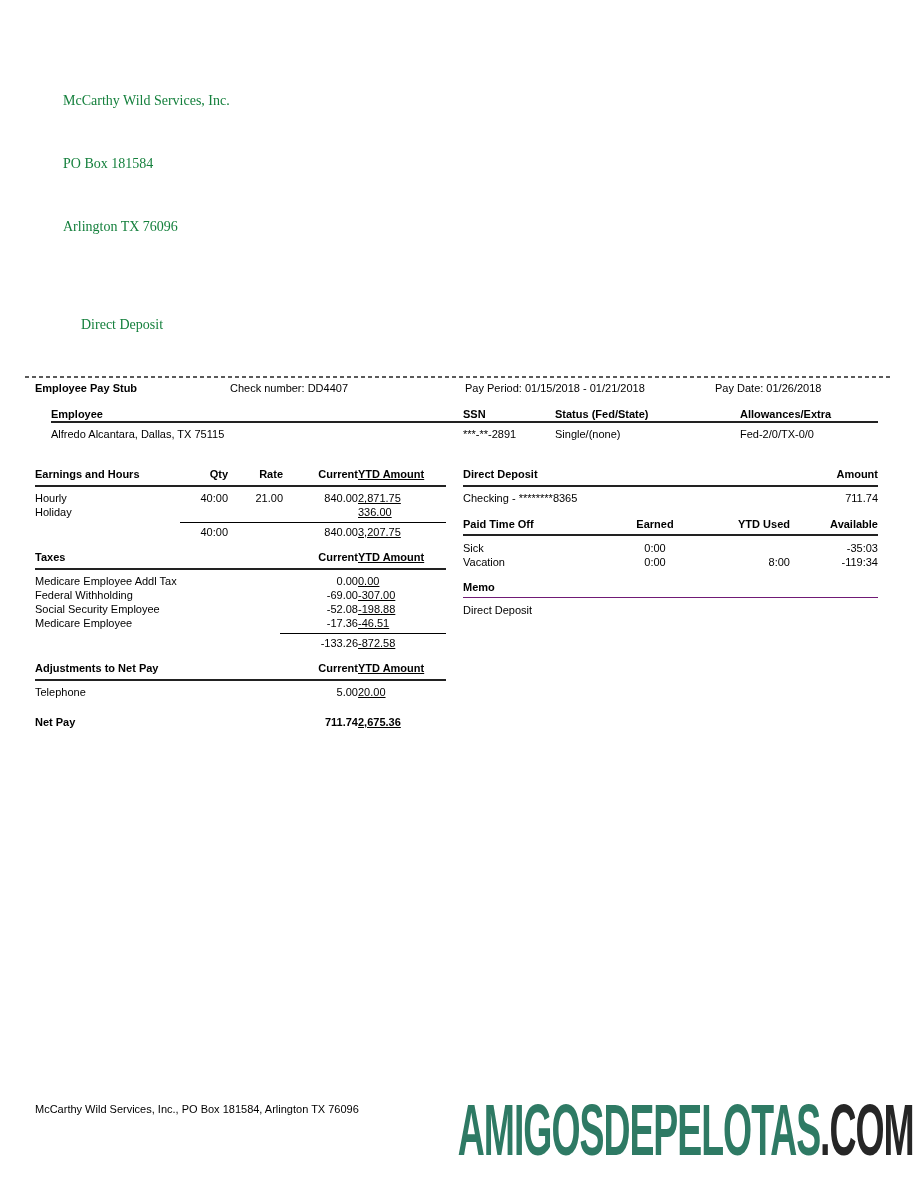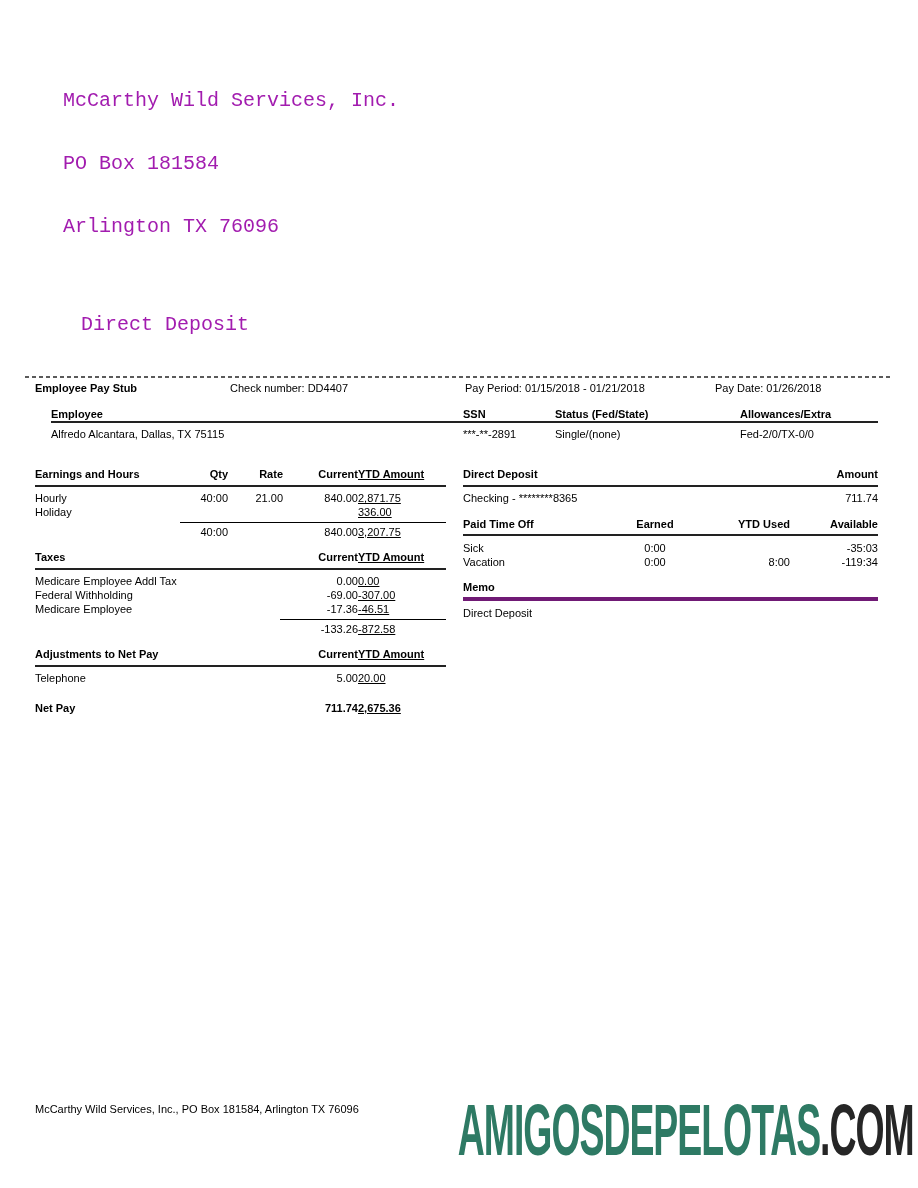--- a/index.html
+++ b/index.html
@@ -8,24 +8,24 @@
     position:relative;
     width:918px; height:1188px;
     background:#ffffff;
     font-family:"Liberation Sans", sans-serif;
     color:#000;
     overflow:hidden;
   }
   
   .serifblock {
     position:absolute;
-    font-family:Liberation Mono, monospace;
-    font-size:20px;
+    font-family:Liberation Serif, serif;
+    font-size:14px;
     line-height:21px;
-    color:#a21caf;
+    color:#15803d;
     white-space:pre;
   }
   .addr-company { left:63px; top:48px; }
   .addr-employee { left:108px; top:231px; }
   .delivery { left:81px; top:314px; }
 
   
   .stub-top {
     position:absolute; left:25px; top:376px; width:868px; height:22px;
   }
@@ -63,21 +63,21 @@
   .sumline-earn { border-top:1px solid #000; margin-left:145px; margin-top:3px; }
   .sumline-tax { border-top:1px solid #000; margin-left:245px; margin-top:3px; }
   .totalrow { padding-top:3px; }
   .sec-gap { margin-top:13px; }
   .netpay-row { margin-top:17px; font-weight:bold; }
 
   
   .trow .earned { width:90px; text-align:center; }
   .trow .ytdused { width:90px; text-align:right; }
   .trow .avail { width:88px; text-align:right; }
-  .memo-head { font-weight:bold; font-size:11px; padding-bottom:4px; border-bottom:4px solid #701a75; }
+  .memo-head { font-weight:bold; font-size:11px; padding-bottom:4px; border-bottom:1px solid #701a75; }
   .memo-val { font-size:11px; padding-top:6px; }
 
   
   .footer-line { position:absolute; left:35px; top:1103px; font-size:11px; white-space:nowrap; }
 
   
   .logo {
     position:absolute; right:4px; top:1096px;
     white-space:nowrap;
     font-family:"Liberation Sans", sans-serif;
@@ -175,20 +175,25 @@
       <span class="lab">Medicare Employee Addl Tax</span>
       <span class="cur">0.00</span>
       <span class="ytd">0.00</span>
     </div>
     <div class="trow datarow">
       <span class="lab">Federal Withholding</span>
       <span class="cur">-69.00</span>
       <span class="ytd">-307.00</span>
     </div>
     <div class="trow datarow">
+      <span class="lab">Social Security Employee</span>
+      <span class="cur">-52.08</span>
+      <span class="ytd">-198.88</span>
+    </div>
+    <div class="trow datarow">
       <span class="lab">Medicare Employee</span>
       <span class="cur">-17.36</span>
       <span class="ytd">-46.51</span>
     </div>
     <div class="sumline-tax"></div>
     <div class="trow totalrow">
       <span class="lab"></span>
       <span class="cur">-133.26</span>
       <span class="ytd">-872.58</span>
     </div>

